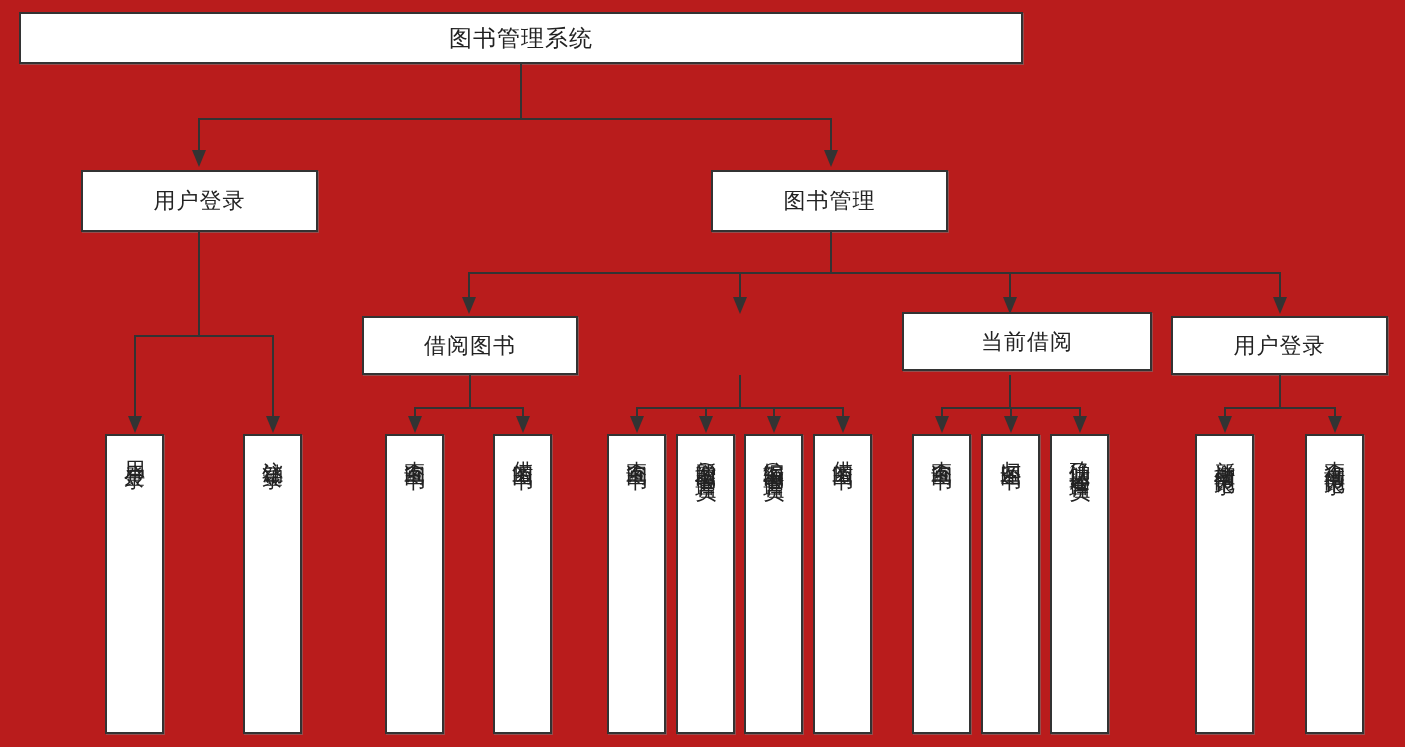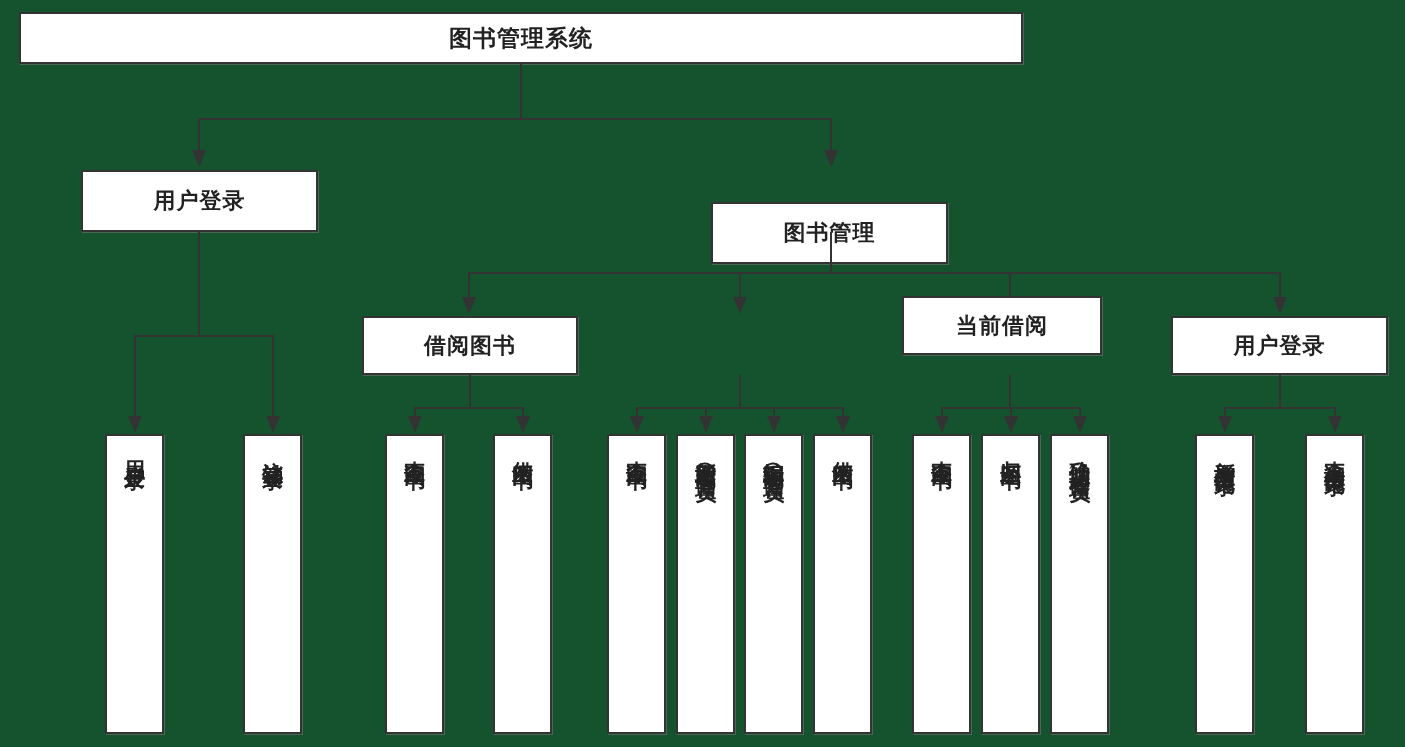--- a/index.html
+++ b/index.html
@@ -8,23 +8,22 @@
     padding: 0;
     background: #ffffff;
   }
   body {
     font-family: "DejaVu Sans", "Liberation Sans", sans-serif;
   }
   #canvas {
     position: relative;
     width: 1405px;
     height: 747px;
-    background: #14532d;
+    background: #b91c1c;
     overflow: hidden;
-    font-weight: bold;
   }
   
   .node {
     position: absolute;
     box-sizing: border-box;
     background: #ffffff;
     border: 2px solid #333333;
     box-shadow: 1px 1px 0 0 rgba(120,120,120,0.55);
     display: flex;
     align-items: center;
@@ -101,21 +100,21 @@
 
   <div class="ln v" style="left:198px; top:118px; width:2px; height:34px;"></div>
   <div class="arrow" style="left:192px; top:150px;"></div>
   <div class="ln v" style="left:830px; top:118px; width:2px; height:34px;"></div>
   <div class="arrow" style="left:824px; top:150px;"></div>
 
   <div class="node level2" style="left:81px; top:170px; width:237px; height:62px;">
     <span class="node-label">用户登录</span>
   </div>
 
-  <div class="node level2" style="left:711px; top:170px; width:237px; height:62px;margin-top:32px;">
+  <div class="node level2" style="left:711px; top:170px; width:237px; height:62px;">
     <span class="node-label">图书管理</span>
   </div>
 
   <div class="ln v" style="left:198px; top:232px; width:2px; height:103px;"></div>
   <div class="ln h" style="left:134px; top:335px; width:140px; height:2px;"></div>
   <div class="ln v" style="left:134px; top:335px; width:2px; height:83px;"></div>
   <div class="arrow" style="left:128px; top:416px;"></div>
   <div class="ln v" style="left:272px; top:335px; width:2px; height:83px;"></div>
   <div class="arrow" style="left:266px; top:416px;"></div>
 
@@ -130,21 +129,21 @@
 
   <div class="ln v" style="left:1009px; top:272px; width:2px; height:27px;"></div>
   <div class="arrow" style="left:1003px; top:297px;"></div>
 
   <div class="ln v" style="left:1279px; top:272px; width:2px; height:27px;"></div>
   <div class="arrow" style="left:1273px; top:297px;"></div>
 
   <div class="node level3" style="left:362px; top:316px; width:216px; height:59px;">
     <span class="node-label">借阅图书</span>
   </div>
-  <div class="node level3" style="left:902px; top:296px; width:200px; height:59px;">
+  <div class="node level3" style="left:902px; top:312px; width:250px; height:59px;">
     <span class="node-label">当前借阅</span>
   </div>
   <div class="node level3" style="left:1171px; top:316px; width:217px; height:59px;">
     <span class="node-label">用户登录</span>
   </div>
 
   <div class="ln v" style="left:469px; top:375px; width:2px; height:32px;"></div>
   <div class="ln h" style="left:414px; top:407px; width:110px; height:2px;"></div>
   <div class="ln v" style="left:414px; top:407px; width:2px; height:11px;"></div>
   <div class="arrow" style="left:408px; top:416px;"></div>

